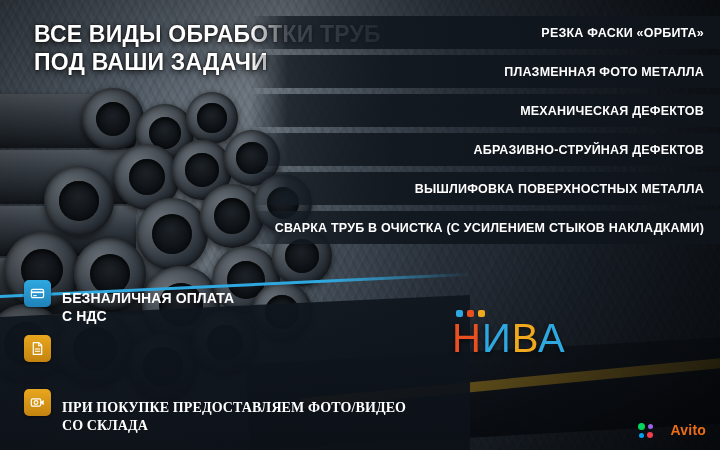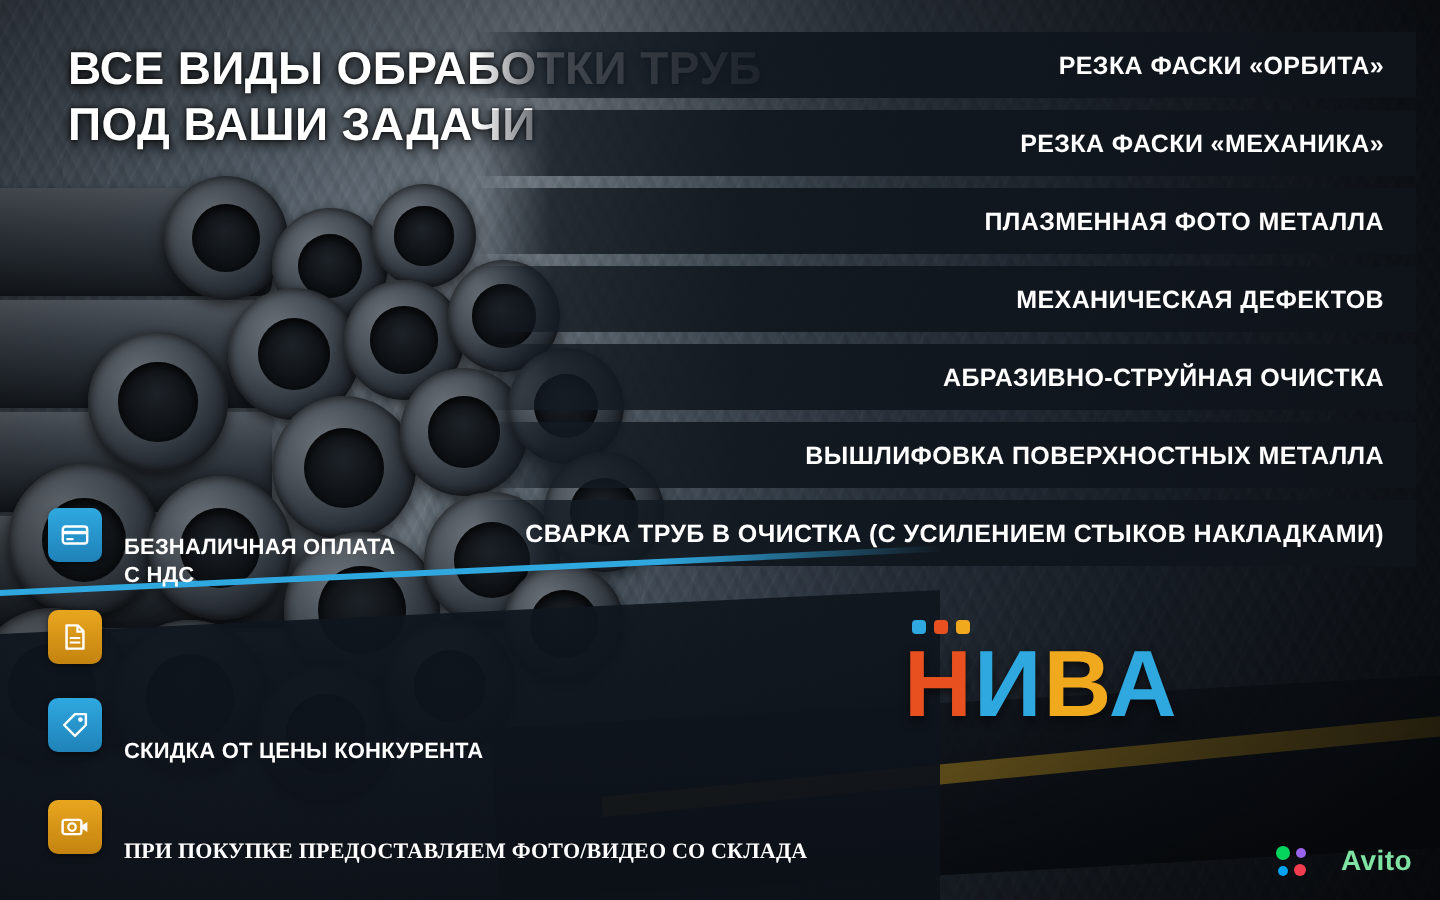--- a/index.html
+++ b/index.html
@@ -139,21 +139,21 @@
     font-size: 23px;
     line-height: 1.22;
     letter-spacing: .2px;
     text-shadow: 0 2px 6px rgba(0,0,0,.85), 0 0 2px rgba(0,0,0,.9);
   }
   .headline .l2 { display: block; }
 
   
   .services {
     position: absolute;
-    right: 12px;
+    right: 0;
     top: 16px;
     width: 470px;
   }
   .svc {
     position: relative;
     height: 33px;
     margin-bottom: 6px;
     background: linear-gradient(90deg, rgba(20,27,35,0.0) 0%, rgba(20,27,35,0.80) 8%, rgba(17,23,30,0.94) 30%, rgba(15,20,27,0.96) 100%);
     display: flex;
     align-items: center;
@@ -194,41 +194,41 @@
     margin-right: 11px;
     box-shadow: 0 1px 3px rgba(0,0,0,.5);
   }
   .b-icon.amber {
     background: linear-gradient(180deg, #e8a61f 0%, #c4830f 100%);
   }
   .b-icon svg { display: block; }
   .b-text {
     color: #ffffff;
     font-weight: bold;
-    font-size: 11px;
+    font-size: 14px;
     line-height: 1.25;
     letter-spacing: .1px;
     text-transform: uppercase;
     margin-top: 28px;
   }
 
   
   .logo {
     position: absolute;
     right: 78px;
     bottom: 62px;
     width: 190px;
     height: 70px;
   }
   .logo-word {
     position: absolute;
     left: 0;
     top: 0;
-    font-size: 47px;
-    font-weight: bold;
+    font-size: 40px;
+    font-weight: normal;
     letter-spacing: 1px;
     line-height: 1;
     white-space: nowrap;
     text-shadow: 0 2px 5px rgba(0,0,0,.6);
   }
   .c1 { color: #e8501f; }
   .c2 { color: #2fa8e0; }
   .c3 { color: #f0a81c; }
   .c4 { color: #2fa8e0; }
   .logo-dots {
@@ -266,21 +266,21 @@
   .wm-dots i {
     position: absolute;
     border-radius: 50%;
     display: block;
   }
   .wm-dots i:nth-child(1) { width: 7px; height: 7px; left: 0; top: 0; background: #04e061; }
   .wm-dots i:nth-child(2) { width: 5px; height: 5px; right: 0; top: 1px; background: #a169f7; }
   .wm-dots i:nth-child(3) { width: 5px; height: 5px; left: 1px; bottom: 0; background: #00aaff; }
   .wm-dots i:nth-child(4) { width: 6px; height: 6px; right: 0; bottom: 0; background: #ff4053; }
   .wm-text {
-    color: #86efac;
+    color: #f97316;
     font-size: 14px;
     font-weight: bold;
     letter-spacing: .2px;
     margin-left: 13px;
   }
 </style>
 </head>
 <body>
 
 <div id="ad">
@@ -326,30 +326,27 @@
   <div class="headline">
     <span>ВСЕ ВИДЫ ОБРАБОТКИ ТРУБ</span>
     <span class="l2">ПОД ВАШИ ЗАДАЧИ</span>
   </div>
 
   <div class="services">
     <div class="svc">
       <span>РЕЗКА ФАСКИ «ОРБИТА»</span>
     </div>
     <div class="svc">
-      <span>РЕЗКА ФАСКИ «МЕХАНИКА»</span>
-    </div>
-    <div class="svc">
       <span>ПЛАЗМЕННАЯ ФОТО МЕТАЛЛА</span>
     </div>
     <div class="svc">
       <span>МЕХАНИЧЕСКАЯ ДЕФЕКТОВ</span>
     </div>
     <div class="svc">
-      <span>АБРАЗИВНО-СТРУЙНАЯ ОЧИСТКА</span>
+      <span>АБРАЗИВНО-СТРУЙНАЯ ДЕФЕКТОВ</span>
     </div>
     <div class="svc">
       <span>ВЫШЛИФОВКА ПОВЕРХНОСТНЫХ МЕТАЛЛА</span>
     </div>
     <div class="svc">
       <span>СВАРКА ТРУБ В ОЧИСТКА (С УСИЛЕНИЕМ СТЫКОВ НАКЛАДКАМИ)</span>
     </div>
   </div>
 
   <div class="bottom-panel"></div>
@@ -375,31 +372,20 @@
       <div class="b-icon amber">
         <svg width="15" height="15" viewBox="0 0 16 16" aria-hidden="true">
           <path d="M3.5 1.8h6l3 3v9.4h-9z" fill="none" stroke="#ffffff" stroke-width="1.3" stroke-linejoin="round"></path>
           <path d="M9.3 1.9v3.2h3.1" fill="none" stroke="#ffffff" stroke-width="1.2"></path>
           <rect x="5.2" y="8" width="5.6" height="1.1" fill="#ffffff"></rect>
           <rect x="5.2" y="10.4" width="5.6" height="1.1" fill="#ffffff"></rect>
         </svg>
       </div>
     </div>
 
-    <div class="benefit">
-      <div class="b-icon">
-        <svg width="15" height="15" viewBox="0 0 16 16" aria-hidden="true">
-          <path d="M2.2 8 8 2.2h5.8V8L8 13.8z" fill="none" stroke="#ffffff" stroke-width="1.3" stroke-linejoin="round"></path>
-          <circle cx="10.9" cy="5.1" r="1.25" fill="#ffffff"></circle>
-        </svg>
-      </div>
-      <div class="b-text">
-        <div>СКИДКА ОТ ЦЕНЫ КОНКУРЕНТА</div>
-      </div>
-    </div>
 
     <div class="benefit">
       <div class="b-icon amber">
         <svg width="15" height="15" viewBox="0 0 16 16" aria-hidden="true">
           <rect x="1.4" y="4.2" width="10" height="7.6" rx="1.3" fill="none" stroke="#ffffff" stroke-width="1.3"></rect>
           <path d="M11.6 7.2l3-1.9v5.4l-3-1.9z" fill="#ffffff"></path>
           <circle cx="6.4" cy="8" r="2" fill="none" stroke="#ffffff" stroke-width="1.2"></circle>
         </svg>
       </div>
       <div class="b-text">

